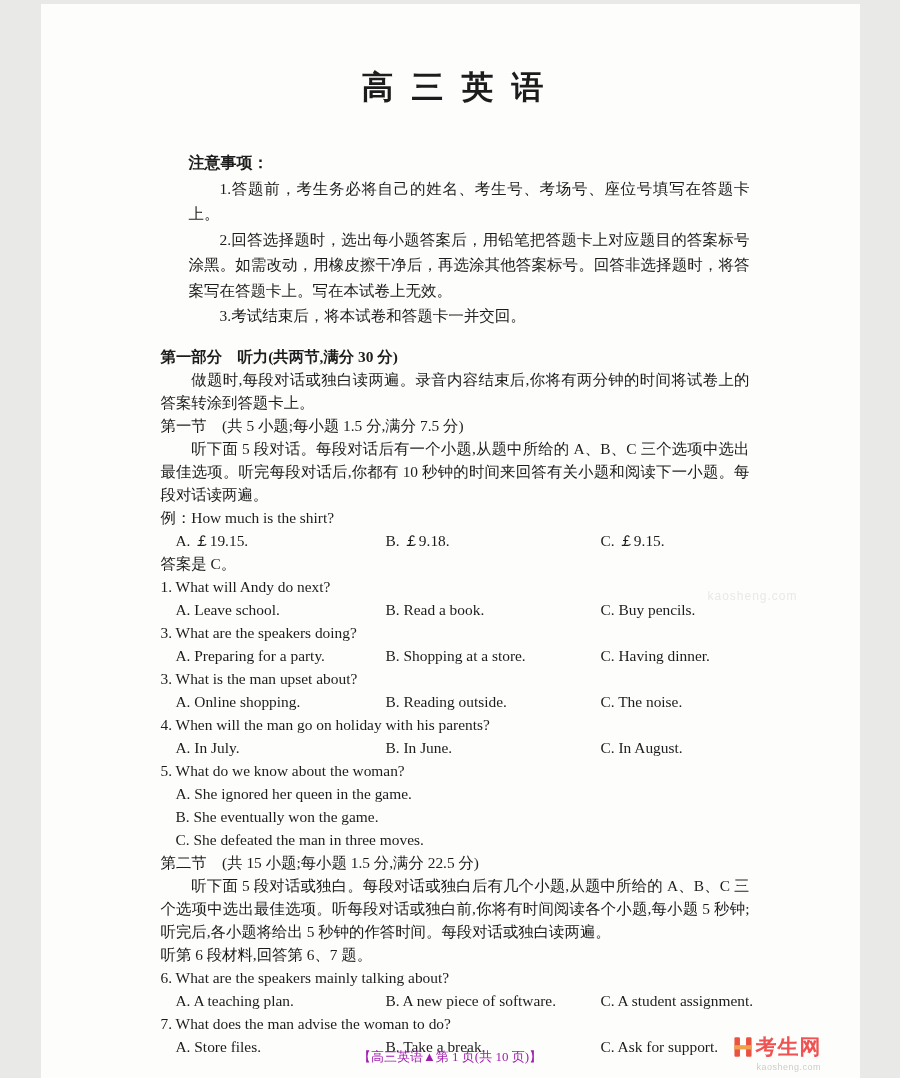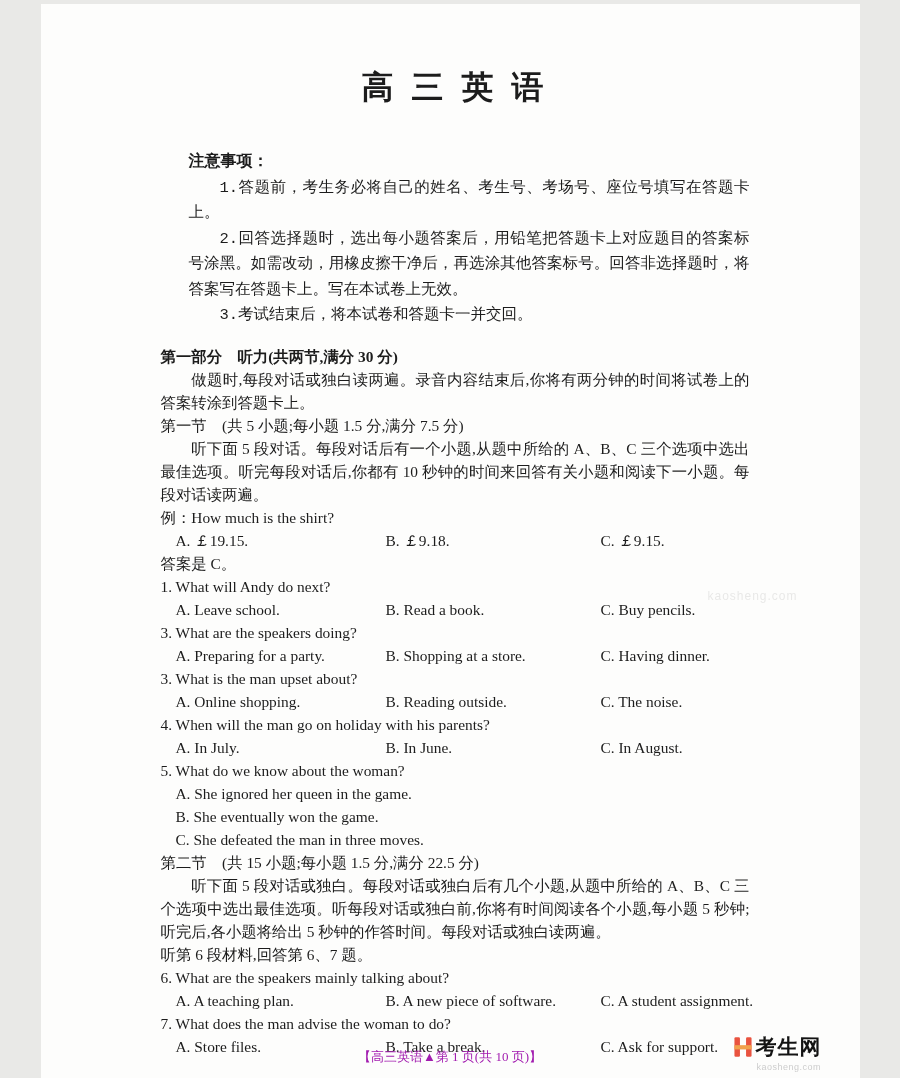--- a/index.html
+++ b/index.html
@@ -16,21 +16,21 @@
   .content{position:absolute;left:120px;right:110px;top:0;}
   .title{
     text-align:center;
     font-size:32px;
     font-weight:bold;
     letter-spacing:5px;
     margin:62px 0 0 0;
   }
   
   .notice{margin:40px 0 0 28px;}
-  .notice p{margin:0;font-size:15.5px;line-height:25.5px;font-family:Liberation Mono, monospace;}
+  .notice p{margin:0;font-size:15.5px;line-height:25.5px;}
   .notice .head{font-weight:bold;font-size:16px;}
   .notice .item{text-indent:2em;text-align:justify;}
   
   .bodytext{margin-top:16px;}
   .bodytext p{margin:0;font-size:15.4px;line-height:23px;}
   .part-heading{font-weight:bold;font-size:16px;}
   .intro{text-indent:2em;text-align:justify;}
   .options{
     display:grid;
     grid-template-columns:210px 215px auto;
@@ -57,21 +57,21 @@
     bottom:10px;
     text-align:left;
     opacity:.92;
   }
   .wm-row{display:flex;align-items:center;gap:3px;}
   .wm-logo{display:inline-block;line-height:0;}
   .wm-brand{
     font-family:"Liberation Sans","DejaVu Sans",sans-serif;
     font-size:21px;
     font-weight:bold;
-    color:#000000;
+    color:#ef4444;
     letter-spacing:1px;
   }
   .wm-domain{
     font-family:"Liberation Sans","DejaVu Sans",sans-serif;
     font-size:9px;
     color:#c9c9c9;
     margin-top:1px;
     padding-left:24px;
     letter-spacing:.5px;
   }

